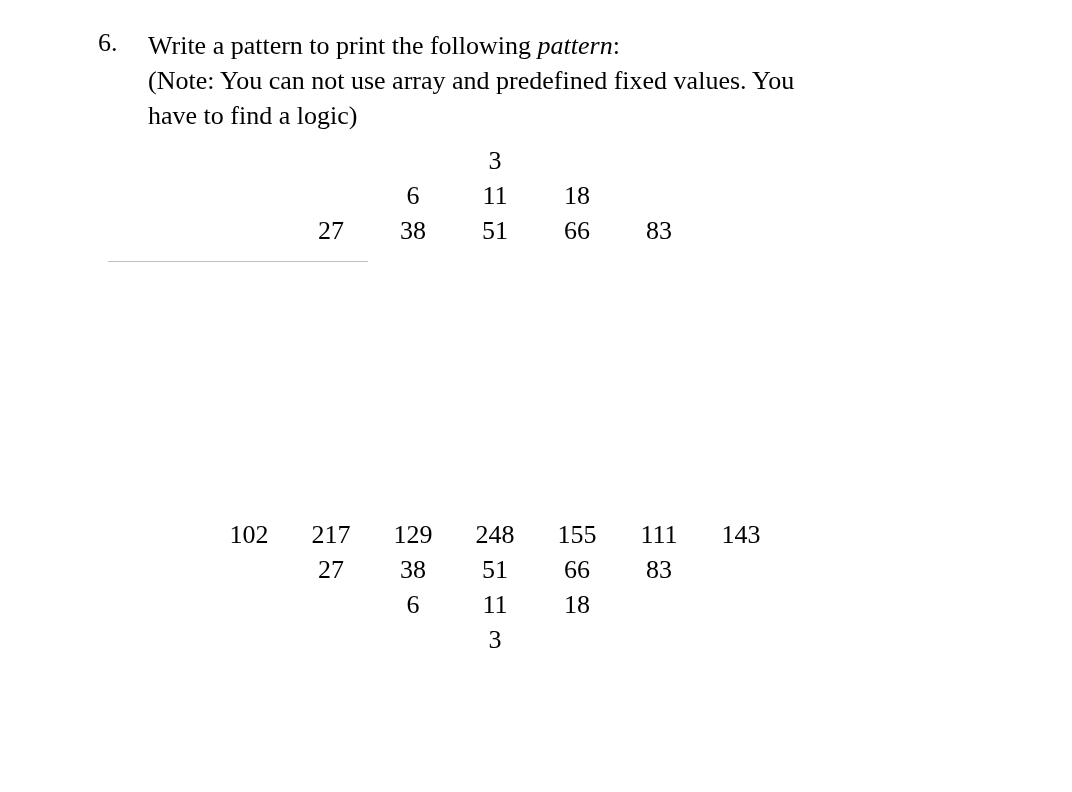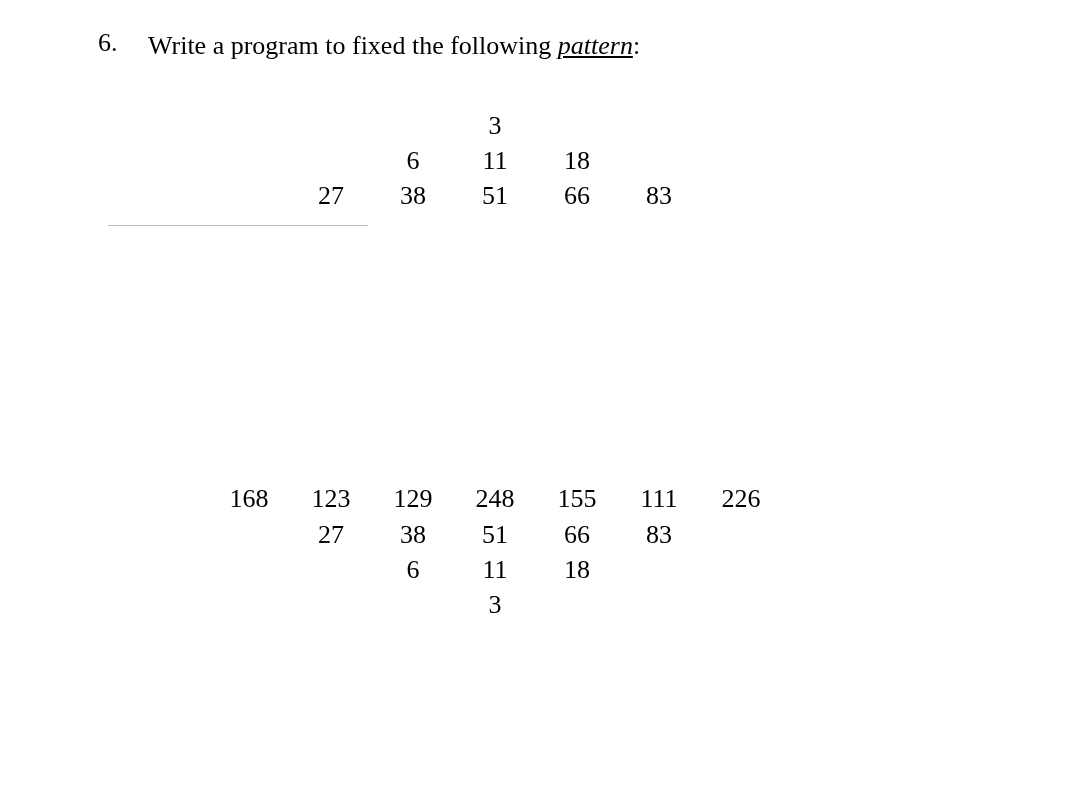--- a/index.html
+++ b/index.html
@@ -24,21 +24,20 @@
     }
     .question-number {
       min-width: 32px;
     }
     .question-text {
       max-width: 780px;
       line-height: 1.35;
     }
     .italic {
       font-style: italic;
-      text-decoration: underline;
     }
     .pattern-area {
       margin-top: 10px;
       margin-left: 110px;
     }
     .pattern-row {
       display: flex;
       font-size: 26px;
       line-height: 1.35;
     }
@@ -56,22 +55,23 @@
       margin-left: -100px;
       margin-top: 12px;
     }
   </style>
 </head>
 <body>
 
 <div class="question-block">
   <div class="question-number">6.</div>
   <div class="question-text">
-    <span>Write a program to fixed the following </span><span class="italic">pattern</span><span>:</span><br>
-    <br>
+    <span>Write a pattern to print the following </span><span class="italic">pattern</span><span>:</span><br>
+    <span>(Note: You can not use array and predefined fixed values. You</span><br>
+    <span>have to find a logic)</span>
   </div>
 </div>
 
 <div class="pattern-area">
 
   <div class="pattern-row">
     <div class="cell"></div>
     <div class="cell"></div>
     <div class="cell"></div>
     <div class="cell">3</div>
@@ -96,27 +96,27 @@
     <div class="cell">66</div>
     <div class="cell">83</div>
     <div class="cell"></div>
   </div>
 
   <hr class="hr-line">
 
   <div class="vgap"></div>
 
   <div class="pattern-row">
-    <div class="cell">168</div>
-    <div class="cell">123</div>
+    <div class="cell">102</div>
+    <div class="cell">217</div>
     <div class="cell">129</div>
     <div class="cell">248</div>
     <div class="cell">155</div>
     <div class="cell">111</div>
-    <div class="cell">226</div>
+    <div class="cell">143</div>
   </div>
   <div class="pattern-row">
     <div class="cell"></div>
     <div class="cell">27</div>
     <div class="cell">38</div>
     <div class="cell">51</div>
     <div class="cell">66</div>
     <div class="cell">83</div>
     <div class="cell"></div>
   </div>

